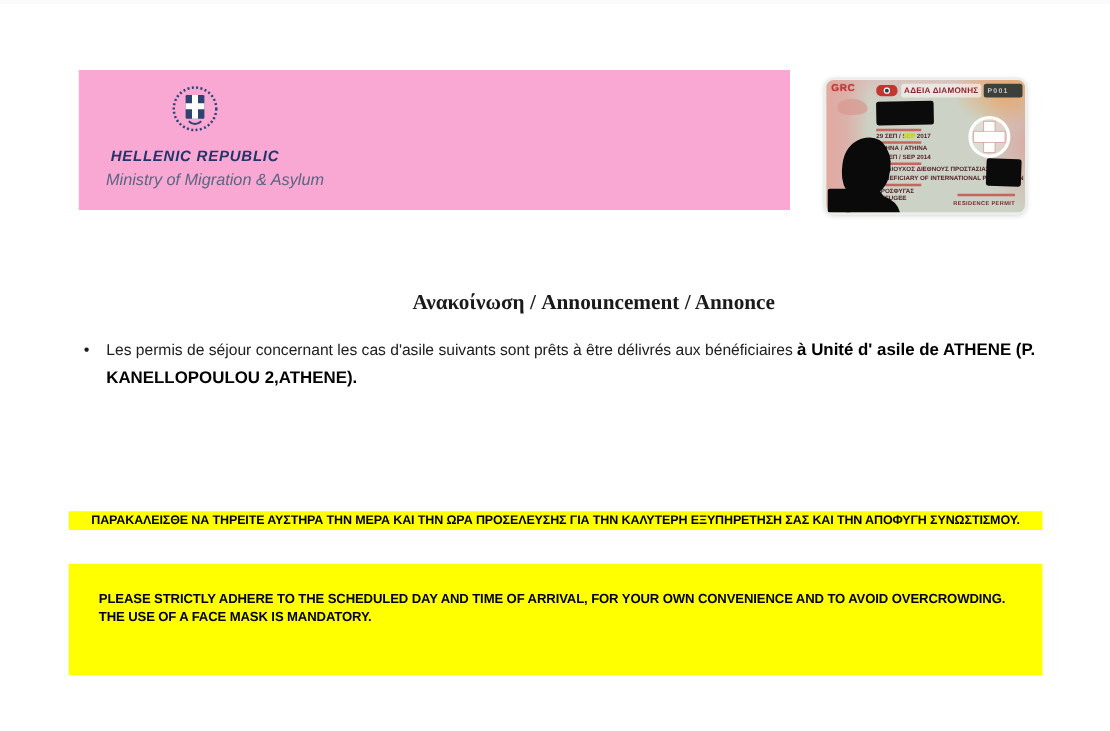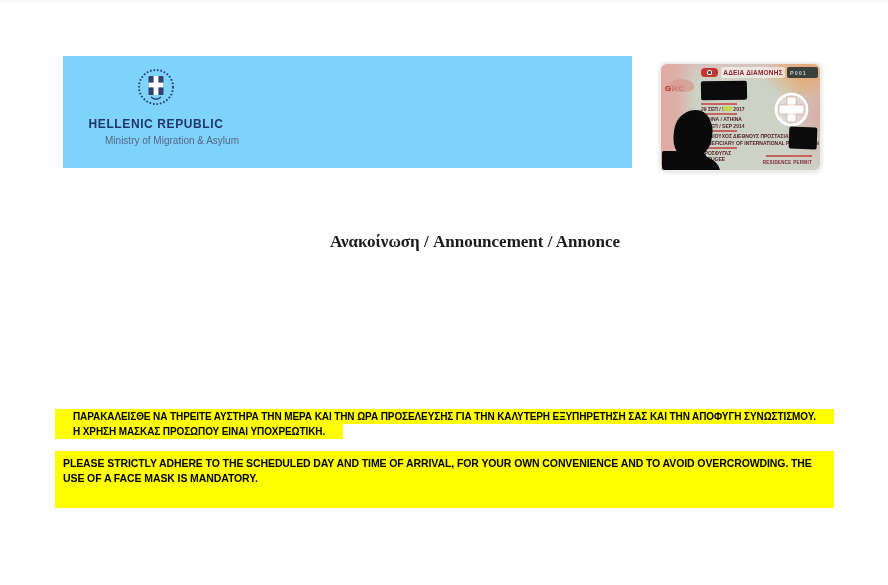--- a/index.html
+++ b/index.html
@@ -3,38 +3,38 @@
 <meta charset="utf-8">
 <style>
   html,body{margin:0;padding:0;}
   body{
     width:888px;height:585px;position:relative;background:#ffffff;
     font-family:"Liberation Sans",sans-serif;overflow:hidden;
   }
   .top-edge{position:absolute;left:0;top:0;width:888px;height:3px;background:#fafafa;}
 
   
-  .header-band{position:absolute;left:63px;top:56px;width:569px;height:112px;background:#7dd3fc;}
+  .header-band{position:absolute;left:63px;top:56px;width:569px;height:112px;background:#f9a8d4;font-style:italic;}
   .brand{position:absolute;left:8px;top:12px;width:170px;display:flex;flex-direction:column;align-items:center;}
   .org-name{margin-top:5px;font-size:12px;font-weight:bold;letter-spacing:.6px;color:#22356b;white-space:nowrap;}
-  .org-subtitle{margin-top:4px;font-size:10px;color:#5a6580;white-space:nowrap;padding-left:32px;}
+  .org-subtitle{margin-top:4px;font-size:13px;color:#5a6580;white-space:nowrap;padding-left:32px;}
 
   
   .permit-card{
     position:absolute;left:661px;top:64px;width:159px;height:106px;border-radius:6px;
     background:
       radial-gradient(60px 42px at 90% 8%, rgba(238,158,88,.85), rgba(238,158,88,0) 70%),
       radial-gradient(55px 75px at 102% 48%, rgba(228,138,138,.55), rgba(228,138,138,0) 75%),
       linear-gradient(90deg,#e2a9a2 0,#dcb0a8 10%,rgba(220,176,168,0) 22%),
       linear-gradient(180deg,#d8c2bd 0,rgba(216,194,189,0) 16%),
       #ccd2c5;
     box-shadow:0 0 0 2px #eceeea, 0 1px 5px rgba(0,0,0,.3);
     font-family:"Liberation Sans",sans-serif;
   }
-  .card-grc{position:absolute;left:4px;top:20px;font-size:8px;font-weight:800;color:#c03a36;letter-spacing:.5px;text-shadow:0 0 1px rgba(150,40,40,.6);}
+  .card-grc{position:absolute;left:4px;top:2px;font-size:8px;font-weight:800;color:#c03a36;letter-spacing:.5px;text-shadow:0 0 1px rgba(150,40,40,.6);}
   .card-animal{position:absolute;left:9px;top:15px;width:24px;height:13px;background:#d79a92;opacity:.75;border-radius:55% 60% 50% 50%/60% 70% 40% 45%;}
   .card-flag{position:absolute;left:40px;top:4px;width:17px;height:9px;background:#c23530;border-radius:4px;display:flex;align-items:center;justify-content:center;}
   .card-flag i{display:block;width:5px;height:5px;border-radius:50%;background:#ffffff;box-shadow:inset 0 0 0 3px #fff, inset 0 0 0 5px #333;}
   .card-flag i::after{content:"";display:block;width:2.5px;height:2.5px;margin:1.25px;border-radius:50%;background:#3a3a3a;}
   .card-title-strip{position:absolute;left:60px;top:3px;width:64px;height:11px;background:rgba(255,255,255,.55);border-radius:2px;display:flex;align-items:center;justify-content:center;}
   .card-title{font-size:6.5px;font-weight:bold;color:#8b2230;letter-spacing:.2px;white-space:nowrap;}
   .card-serial{position:absolute;right:2px;top:3px;width:31px;height:11px;background:#3c403b;border-radius:2px;color:rgba(255,255,255,.7);font-size:5.5px;font-weight:bold;letter-spacing:1px;display:flex;align-items:center;padding-left:3px;box-sizing:border-box;filter:blur(.2px);}
   .card-name-redact{position:absolute;left:40px;top:17px;width:46px;height:19px;background:#0b0b0b;border-radius:2px;transform:rotate(-1deg);}
   .card-fields{position:absolute;left:40px;top:38px;width:98px;}
   .card-label-bar{width:36px;height:2px;background:#c4524e;opacity:.85;margin:1px 0 1px 0;}
@@ -53,21 +53,21 @@
   .bullets li{position:relative;padding-left:22px;font-size:12.5px;color:#202020;line-height:22px;}
   .bullets li::before{content:"\2022";position:absolute;left:4px;top:0;font-size:13px;color:#1a1a1a;}
   .bullets b{font-size:13.5px;color:#000;}
 
   
   .gr-notice{position:absolute;left:55px;top:409px;}
   .hl{display:table;background:#ffff00;color:#000;font-size:10px;font-weight:bold;
       line-height:13px;padding:1px 18px;white-space:nowrap;letter-spacing:-0.1px;}
   .enfr-box{position:absolute;left:55px;top:451px;width:763px;background:#ffff00;
       padding:5px 8px 9px 8px;color:#000;font-size:10.5px;font-weight:bold;line-height:15px;letter-spacing:-0.1px;}
-  .enfr-box p{margin:0;}
+  .enfr-box p{margin:16px;}
   .enfr-box .gap{height:13px;}
 </style>
 </head>
 <body>
 
 <div class="top-edge"></div>
 
 <div class="header-band">
   <div class="brand">
     <span>
@@ -128,23 +128,23 @@
   </div>
 
   <div class="card-redact2"></div>
   <div class="card-bottom-bar"></div>
   <div class="card-bottom-label">RESIDENCE PERMIT</div>
 </div>
 
 <div class="doc-title">Ανακοίνωση / Announcement / Annonce</div>
 
 <ul class="bullets">
+  <li><span>Les permis de séjour concernant les cas d'asile suivants sont prêts à être délivrés aux bénéficiaires </span><b>à Unité d' asile de ATHENE (P. KANELLOPOULOU 2,ATHENE).</b></li>
 </ul>
 
 <div class="gr-notice">
   <span class="hl">ΠΑΡΑΚΑΛΕΙΣΘΕ ΝΑ ΤΗΡΕΙΤΕ ΑΥΣΤΗΡΑ ΤΗΝ  ΜΕΡΑ ΚΑΙ ΤΗΝ ΩΡΑ ΠΡΟΣΕΛΕΥΣΗΣ ΓΙΑ ΤΗΝ ΚΑΛΥΤΕΡΗ ΕΞΥΠΗΡΕΤΗΣΗ ΣΑΣ ΚΑΙ ΤΗΝ ΑΠΟΦΥΓΗ ΣΥΝΩΣΤΙΣΜΟΥ.</span>
-  <span class="hl">Η ΧΡΗΣΗ ΜΑΣΚΑΣ ΠΡΟΣΩΠΟΥ ΕΙΝΑΙ ΥΠΟΧΡΕΩΤΙΚΗ.</span>
 </div>
 
 <div class="enfr-box">
   <p>PLEASE STRICTLY ADHERE TO THE SCHEDULED DAY AND TIME OF ARRIVAL, FOR YOUR OWN CONVENIENCE AND TO AVOID OVERCROWDING. THE USE OF A FACE MASK IS MANDATORY.</p>
   <div class="gap"></div>
 </div>
 
 </body></html>

